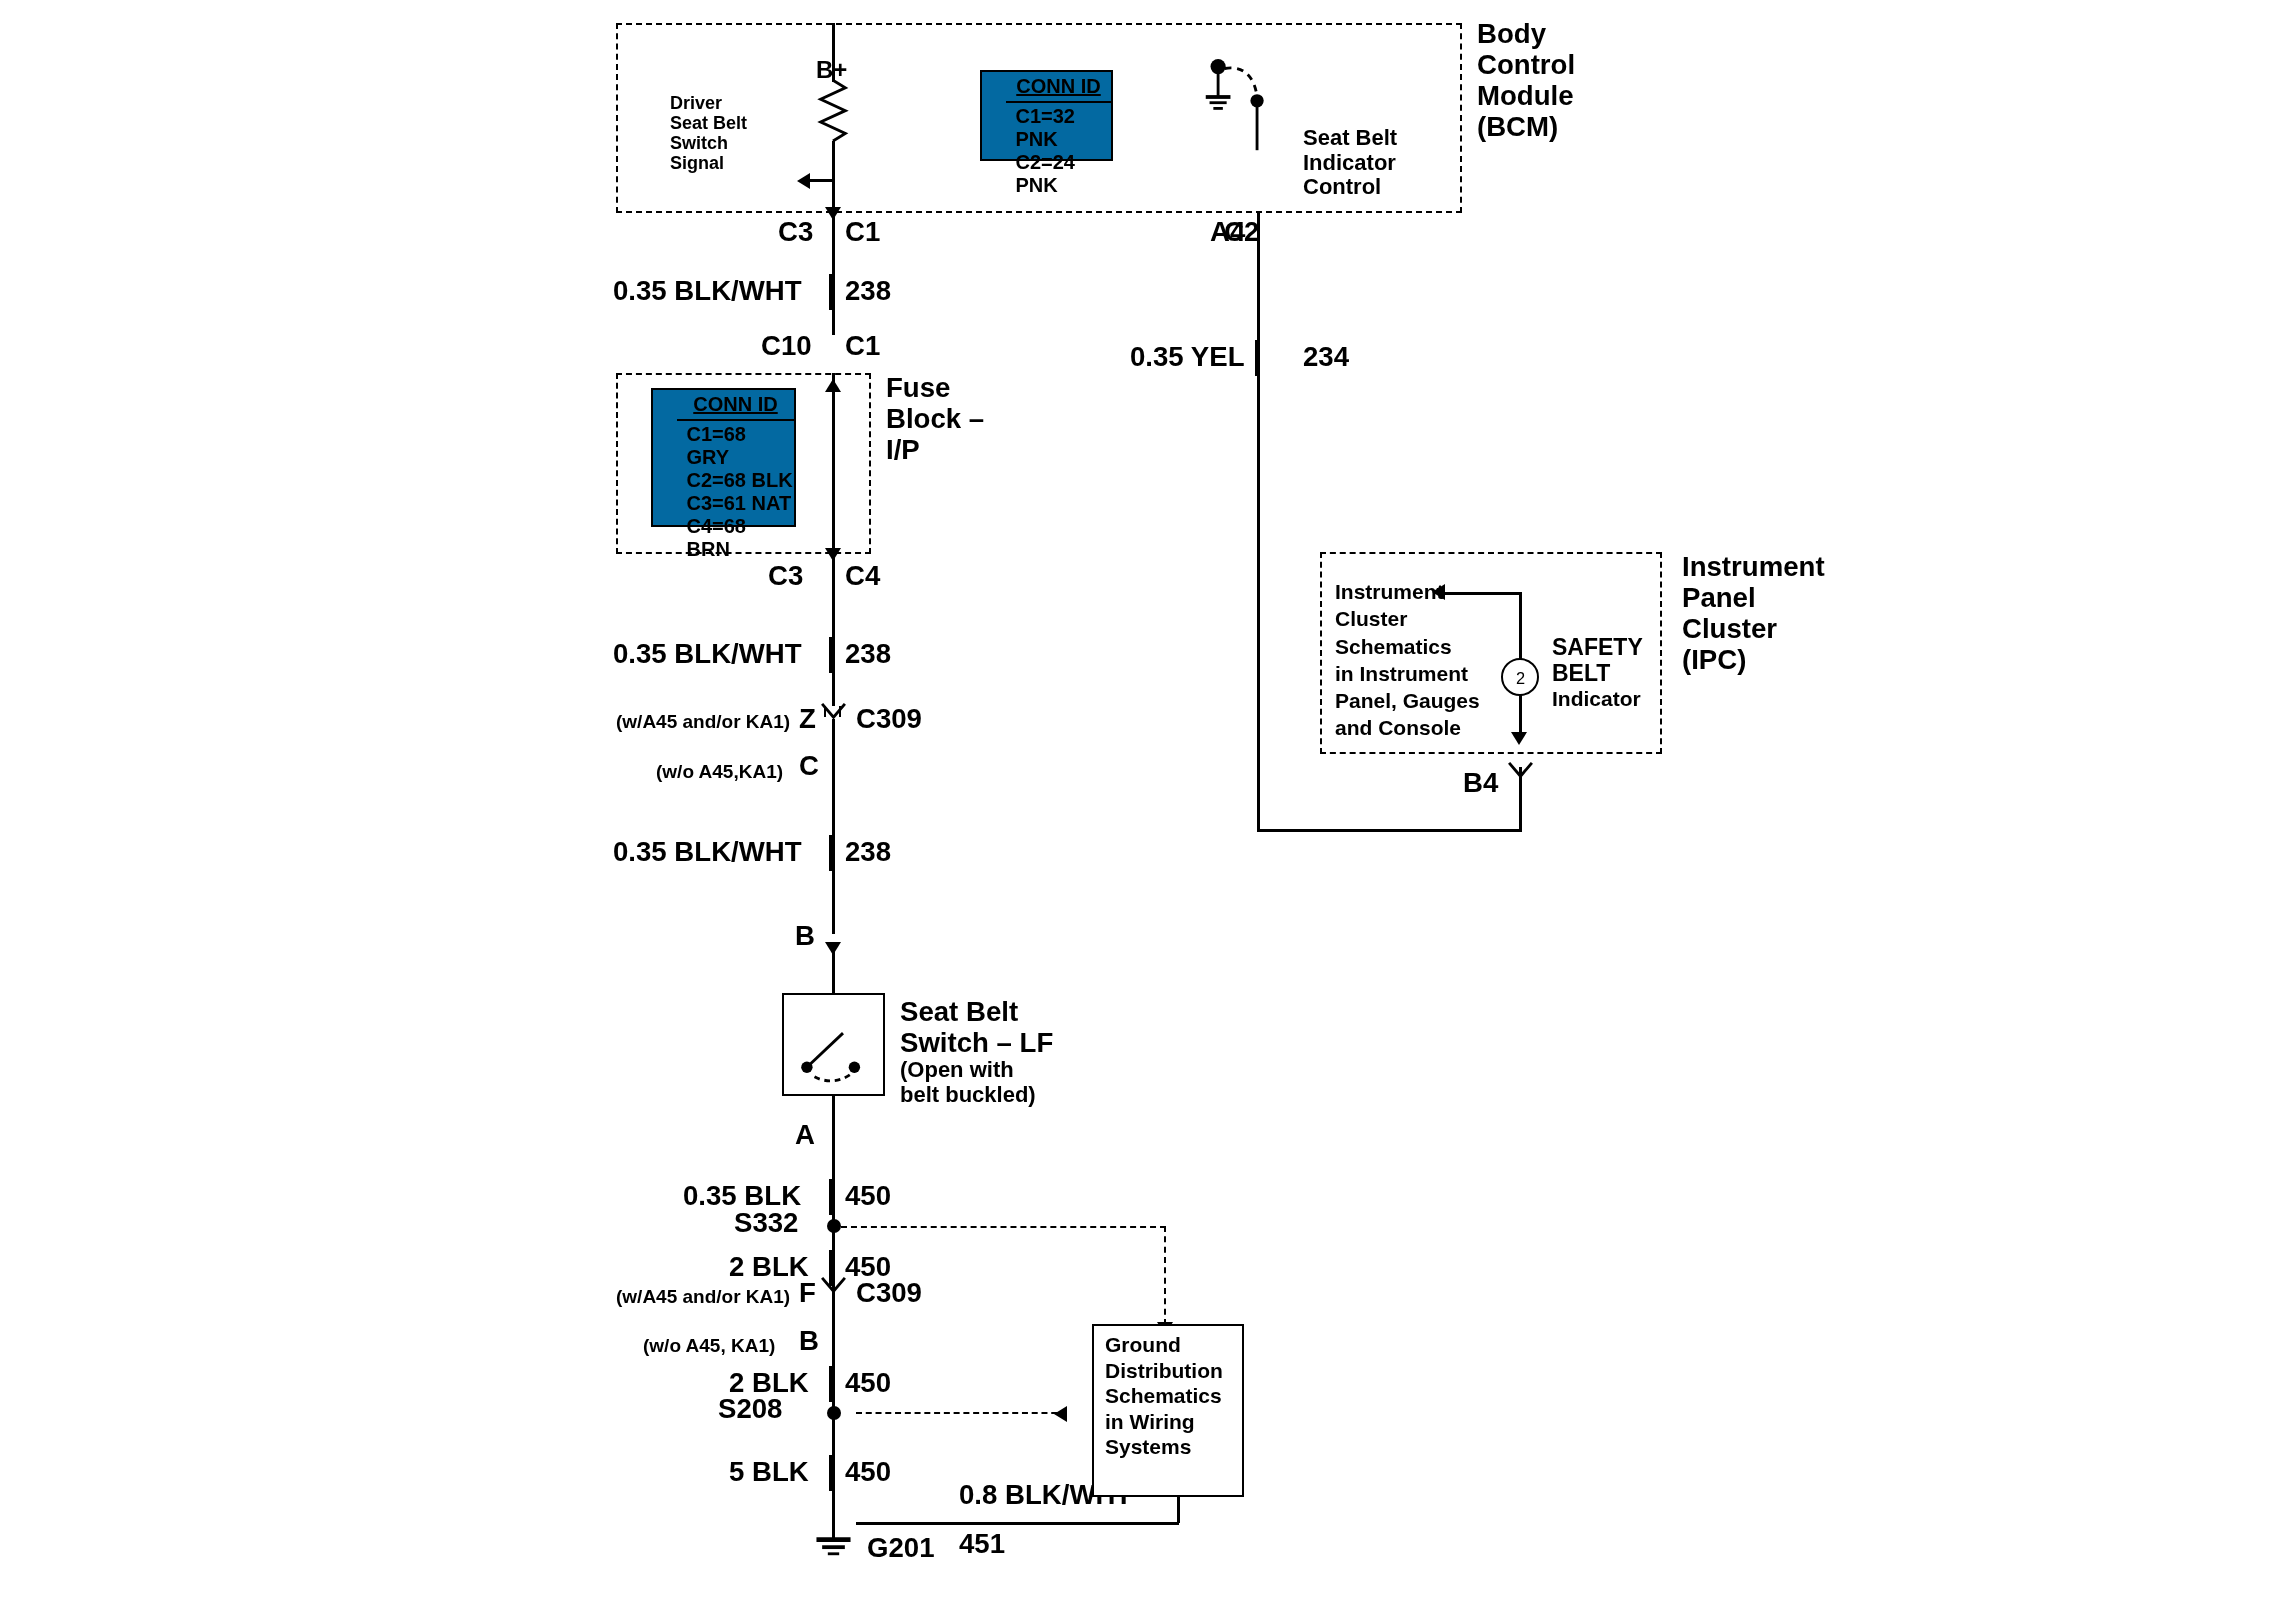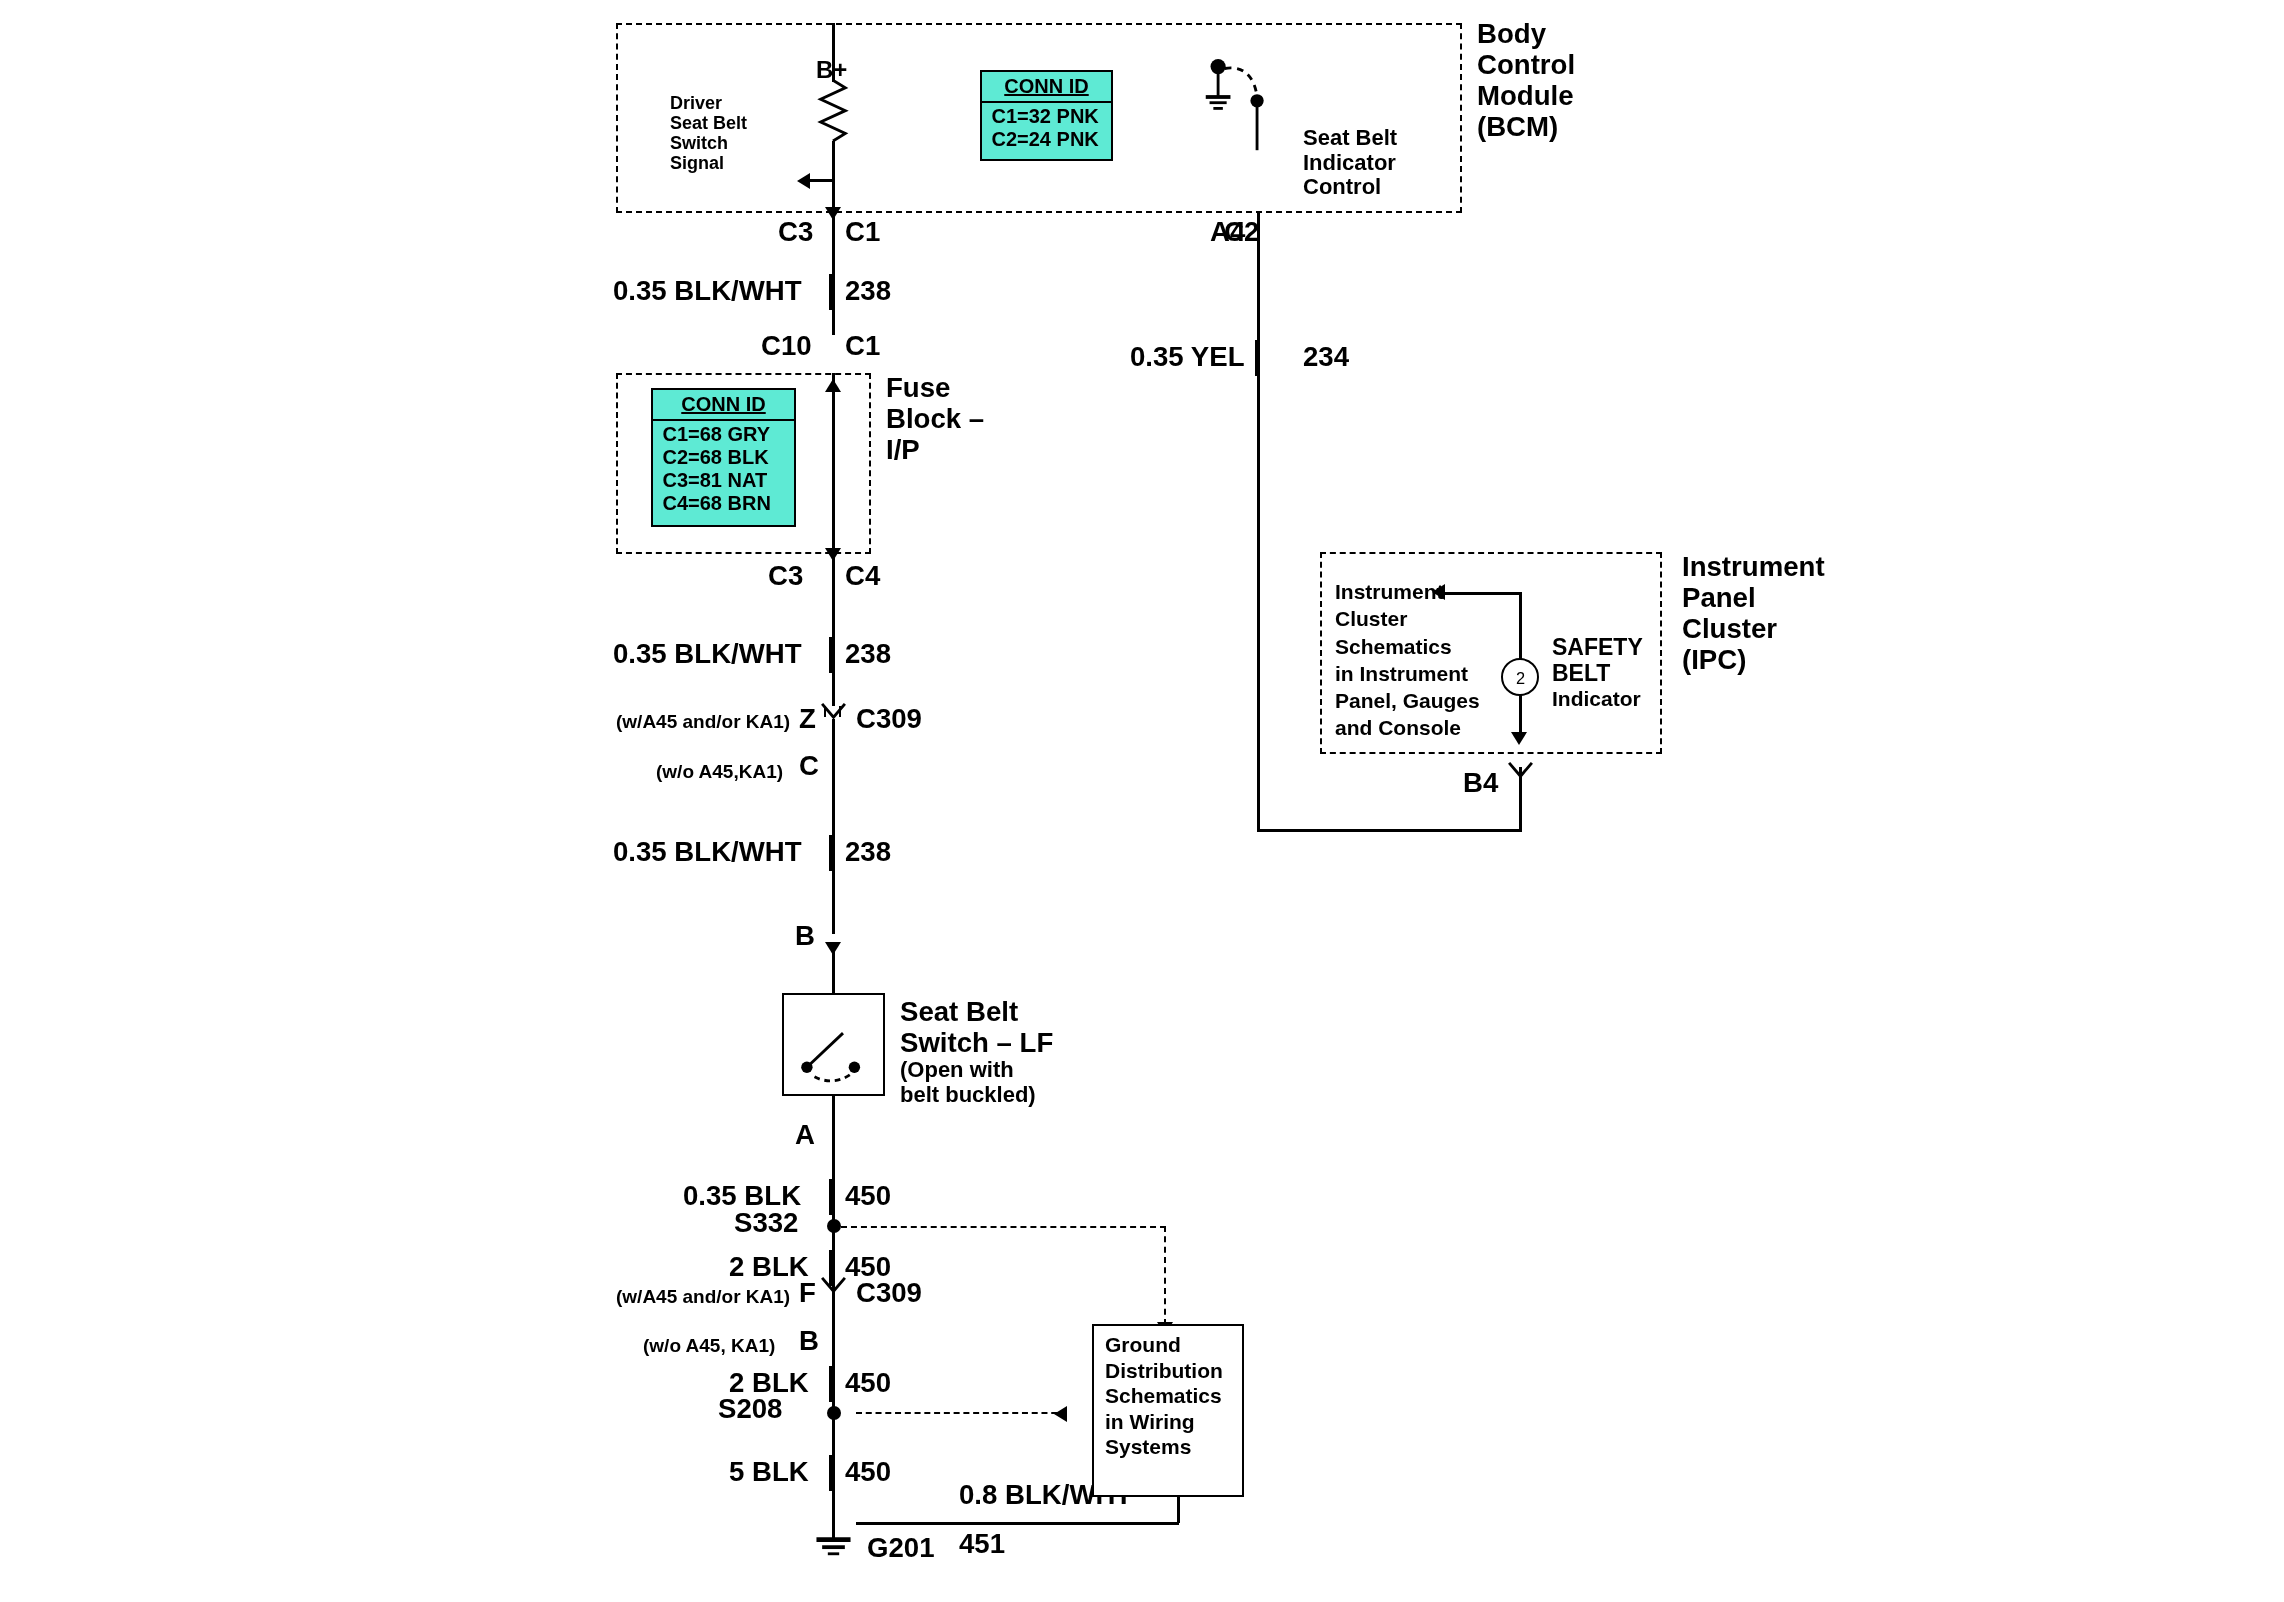--- a/index.html
+++ b/index.html
@@ -38,22 +38,23 @@
   .solidbox {
     position: absolute;
     border: 2.9px solid #000;
     box-sizing: border-box;
     background: #fff;
   }
   .connid {
     position: absolute;
     border: 2.9px solid #000;
     box-sizing: border-box;
-    background: #5eead4;
+    background: #0369a1;
     text-align: center;
+    padding-left: 24px;
   }
   .connid .hdr {
     font-size: 20px;
     font-weight: bold;
     text-decoration: underline;
     padding-top: 2.9px;
     display: block;
   }
   .connid .sep {
     height: 1.9px;
@@ -204,21 +205,21 @@
   <div class="dashbox" style="left:616px; top:373px; width:255px; height:181px;"></div>
   <div class="txt b" style="left:886px; top:373px; font-size:27.6px;">Fuse
 Block –
 I/P</div>
 
   <div class="connid" style="left:651px; top:388px; width:145px; height:139px;">
     <span class="hdr">CONN ID</span>
     <div class="sep"></div>
     <span class="row">C1=68 GRY</span>
     <span class="row">C2=68 BLK</span>
-    <span class="row">C3=81 NAT</span>
+    <span class="row">C3=61 NAT</span>
     <span class="row">C4=68 BRN</span>
   </div>
 
   <div class="vline" style="left:832px; top:373px; height:181px;"></div>
   <div class="arrow-up" style="left:825px; top:379px;"></div>
 
   <div class="txt b" style="left:768px; top:561px; font-size:27.6px;">C3</div>
   <div class="txt b" style="left:845px; top:561px; font-size:27.6px;">C4</div>
 
   <div class="vline" style="left:832px; top:554px; height:152px;"></div>

